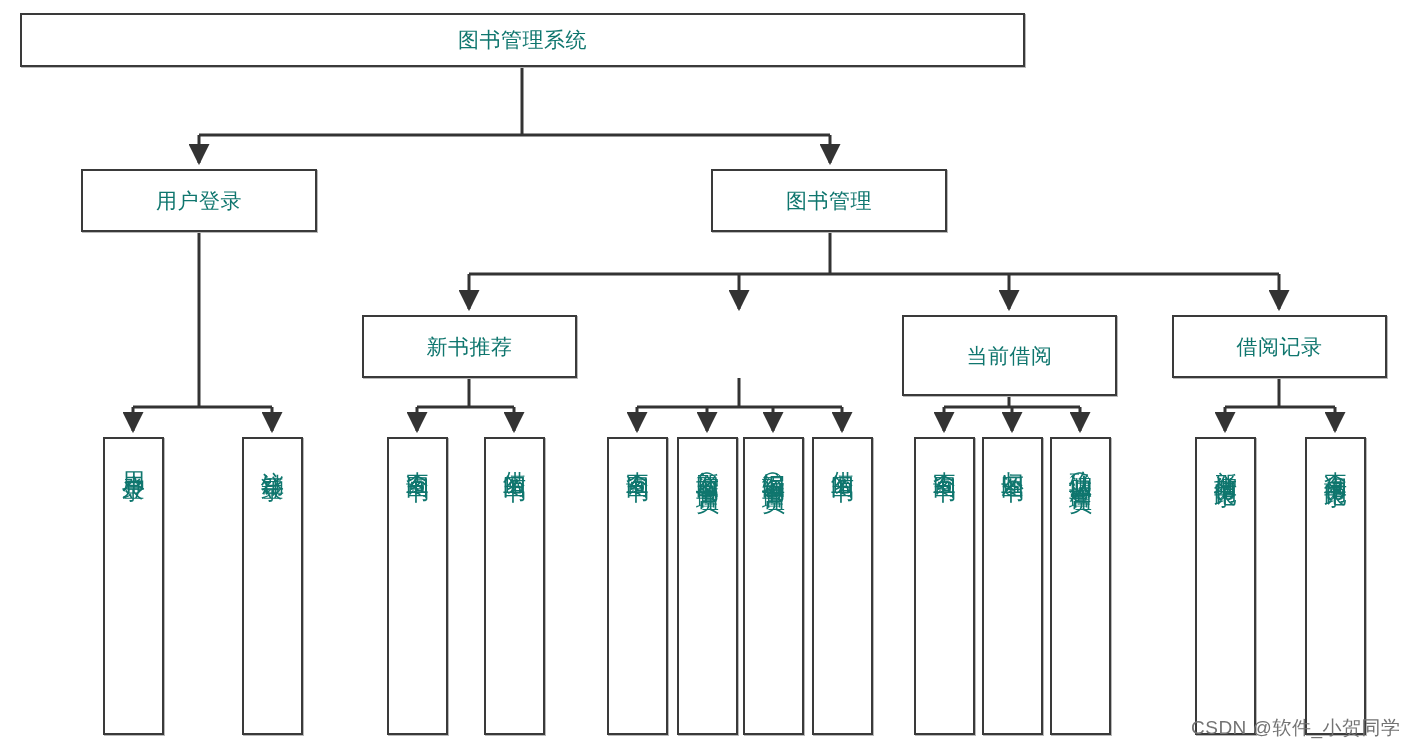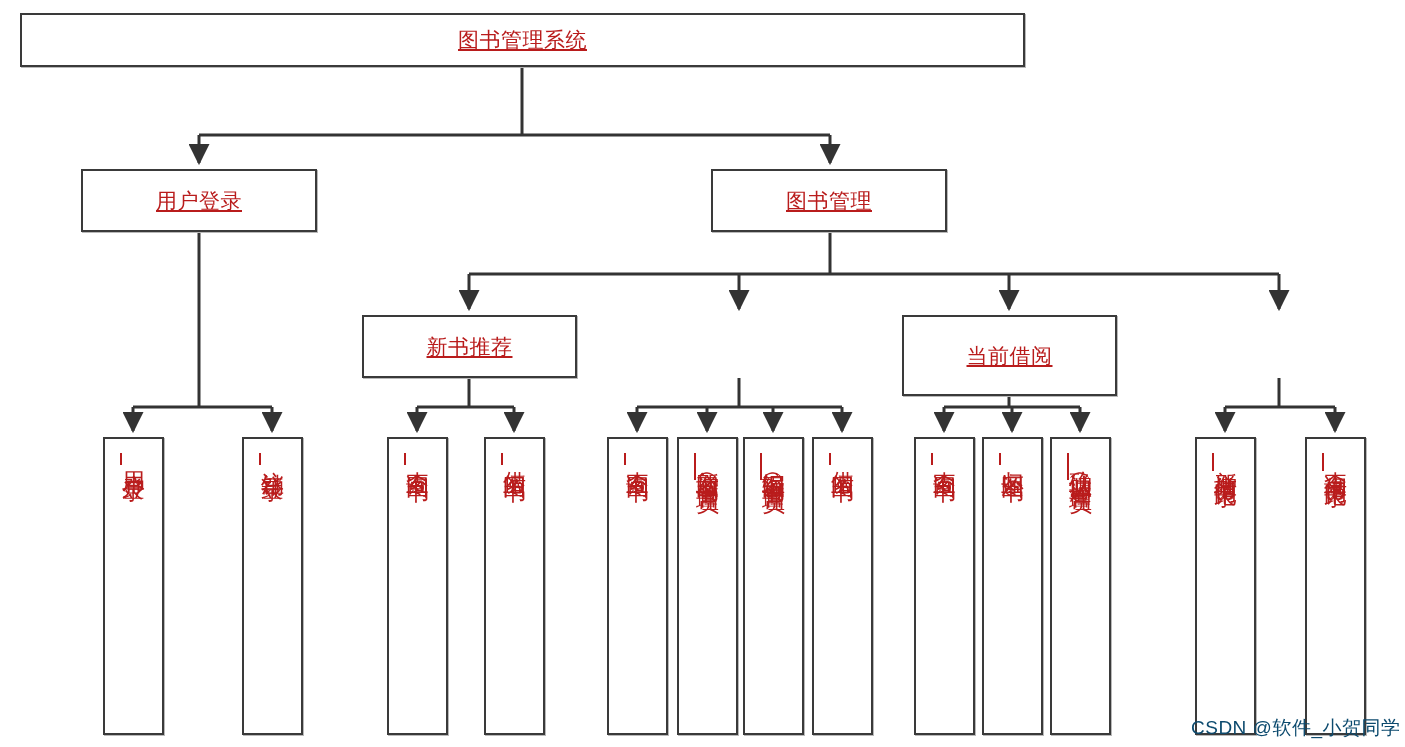--- a/index.html
+++ b/index.html
@@ -28,23 +28,22 @@
   }
   .node {
     position: absolute;
     box-sizing: border-box;
     background: #ffffff;
     border: 2px solid #3a3a3a;
     box-shadow: 1px 1px 0 0 #b9b9b9;
     display: flex;
     align-items: center;
     justify-content: center;
-    color: #b91c1c;
+    color: #0f766e;
     z-index: 2;
-    text-decoration: underline;
   }
   .node .label {
     display: block;
     text-align: center;
     line-height: 1.12;
     letter-spacing: 0.5px;
     white-space: pre;
   }
   .node.horizontal .label {
     font-size: 21px;
@@ -59,21 +58,21 @@
     font-size: 23px;
     line-height: 1.0;
     letter-spacing: 3px;
     white-space: nowrap;
   }
   #watermark {
     position: absolute;
     left: 1191px;
     top: 715px;
     font-size: 19px;
-    color: #0c4a6e;
+    color: #737373;
     letter-spacing: 0.5px;
     white-space: nowrap;
     z-index: 3;
     pointer-events: none;
   }
 </style>
 </head>
 <body>
 
 <div id="diagram-root">
@@ -142,20 +141,23 @@
 
   <div class="node horizontal" style="left:362px; top:315px; width:215px; height:63px;">
     <span class="label">新书推荐</span>
   </div>
 
 
   <div class="node horizontal" style="left:902px; top:315px; width:215px; height:81px;">
     <span class="label">当前借阅</span>
   </div>
 
+  <div class="node horizontal" style="left:1172px; top:315px; width:215px; height:63px;">
+    <span class="label">借阅记录</span>
+  </div>
 
   <div class="node vertical" style="left:103px; top:437px; width:61px; height:298px;">
     <span class="label">用户登录</span>
   </div>
 
   <div class="node vertical" style="left:242px; top:437px; width:61px; height:298px;">
     <span class="label">注销登录</span>
   </div>
 
   <div class="node vertical" style="left:387px; top:437px; width:61px; height:298px;">

